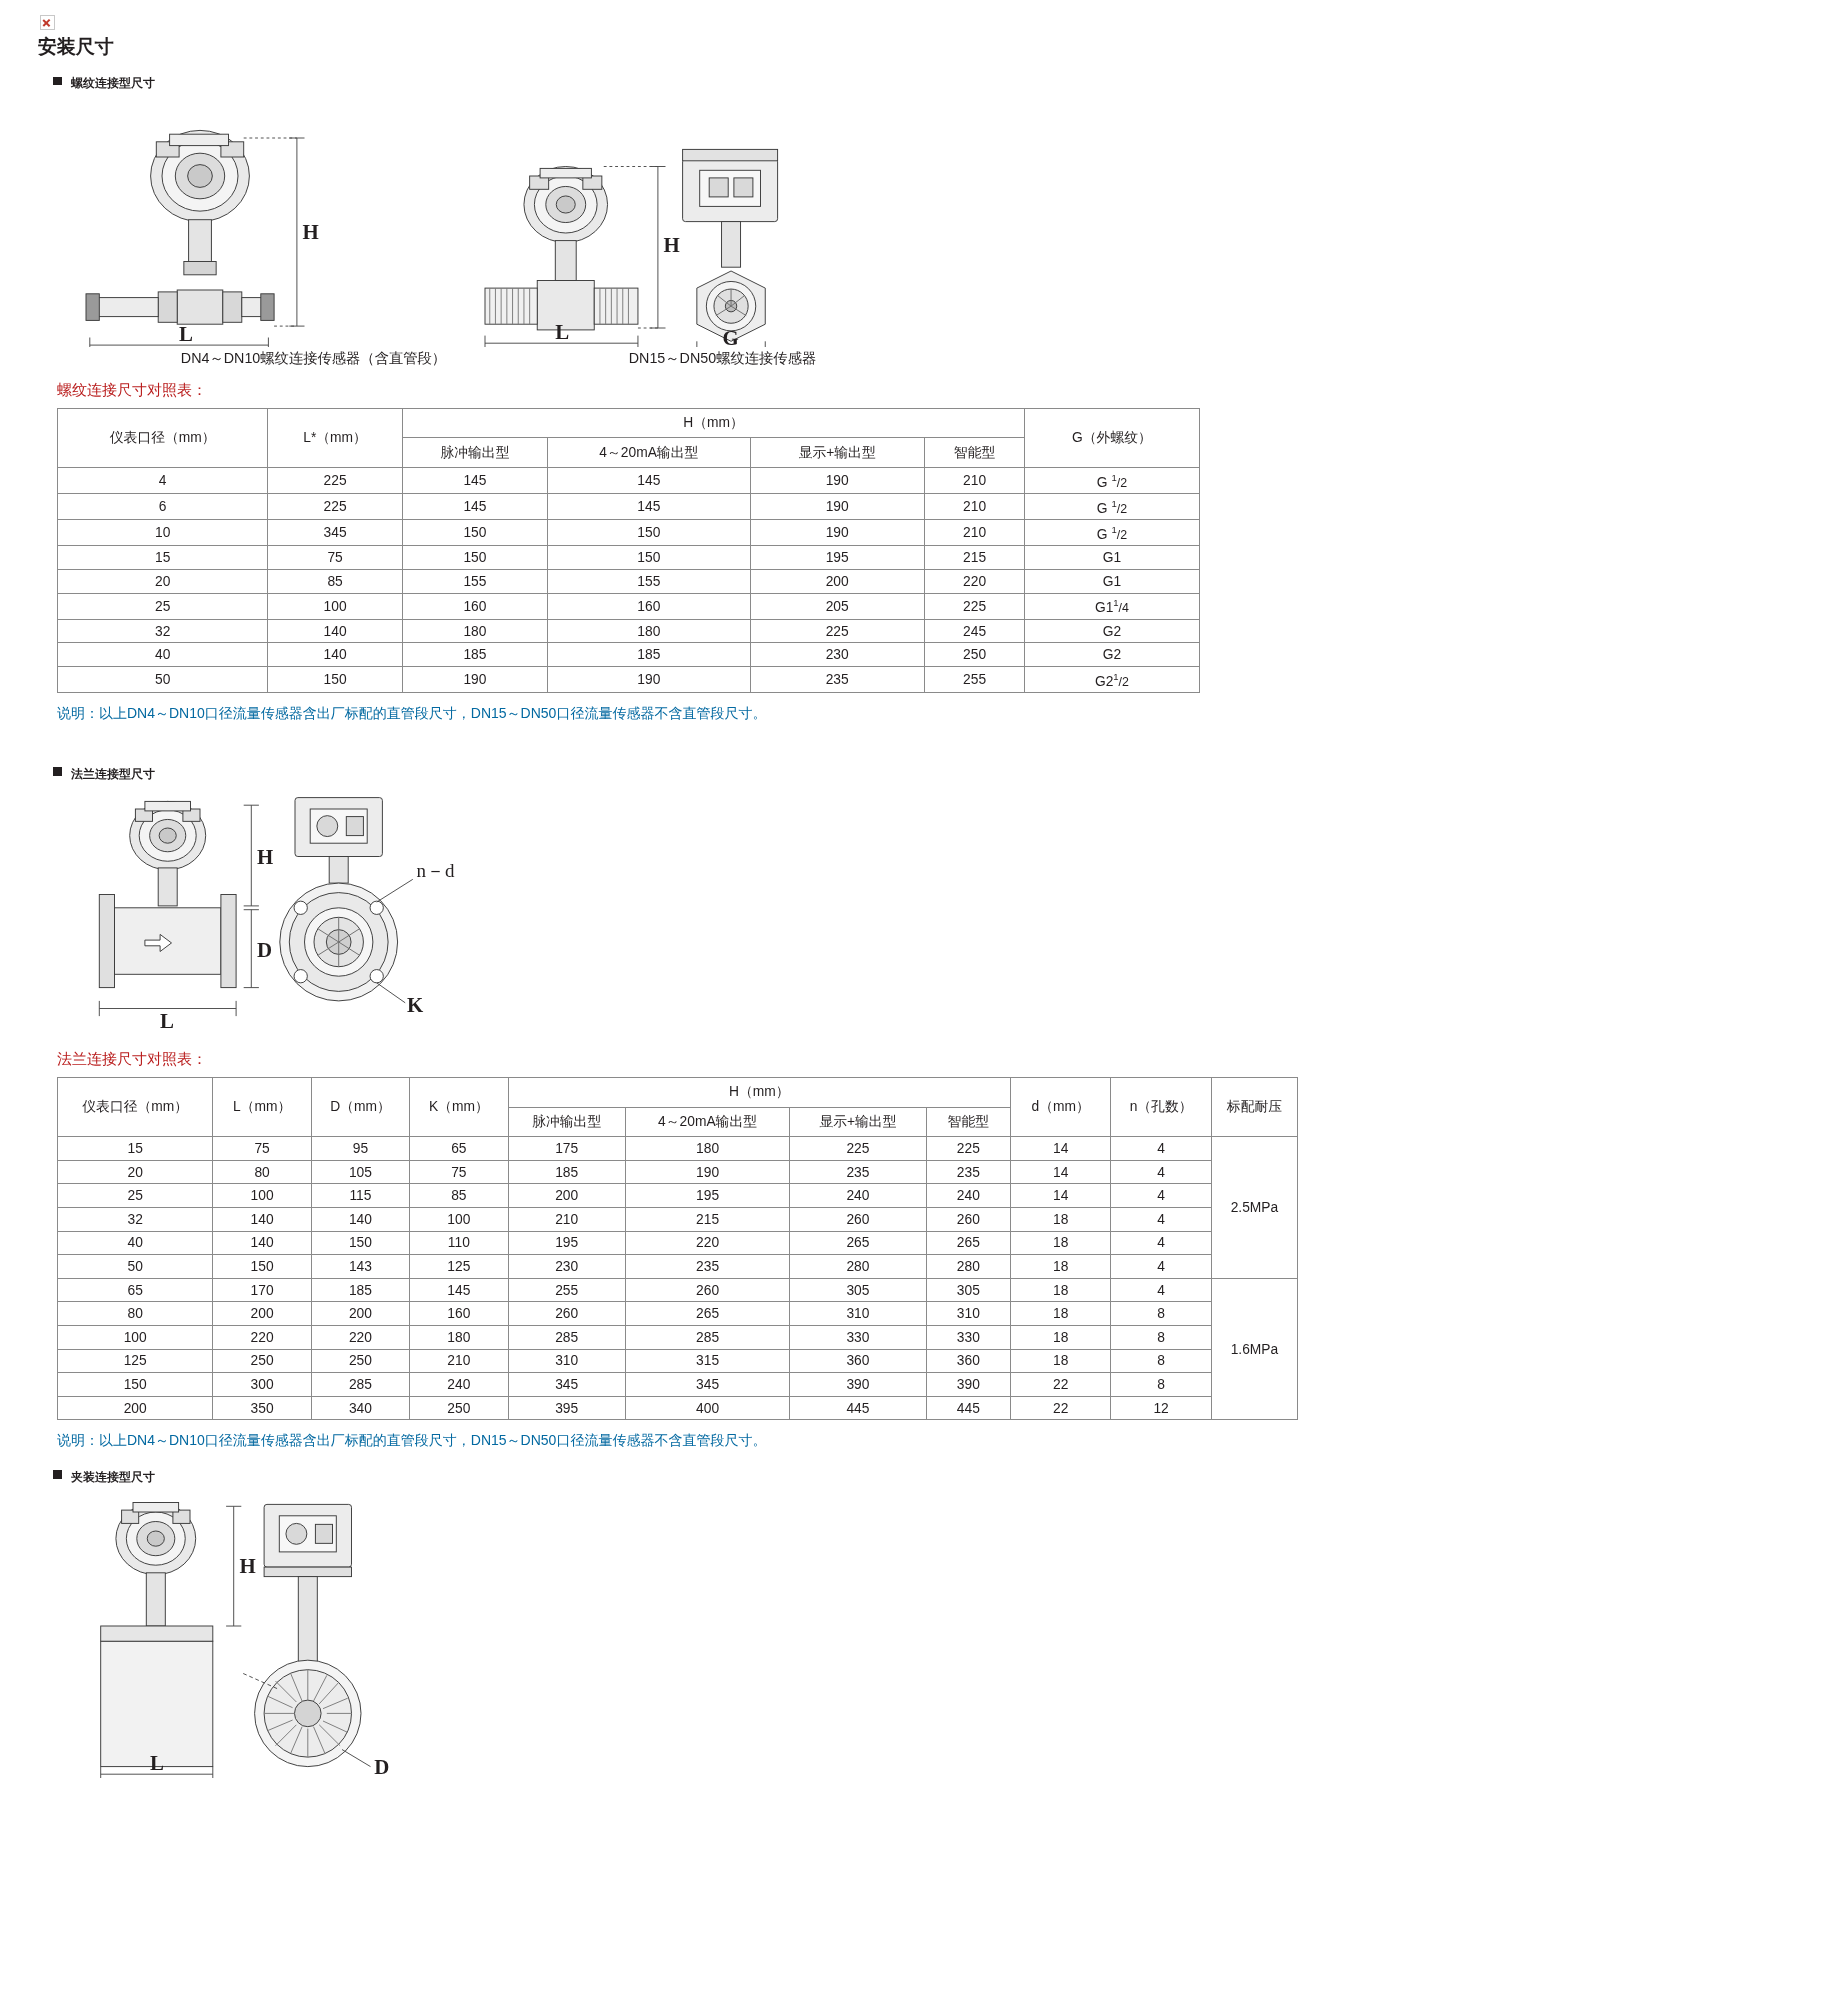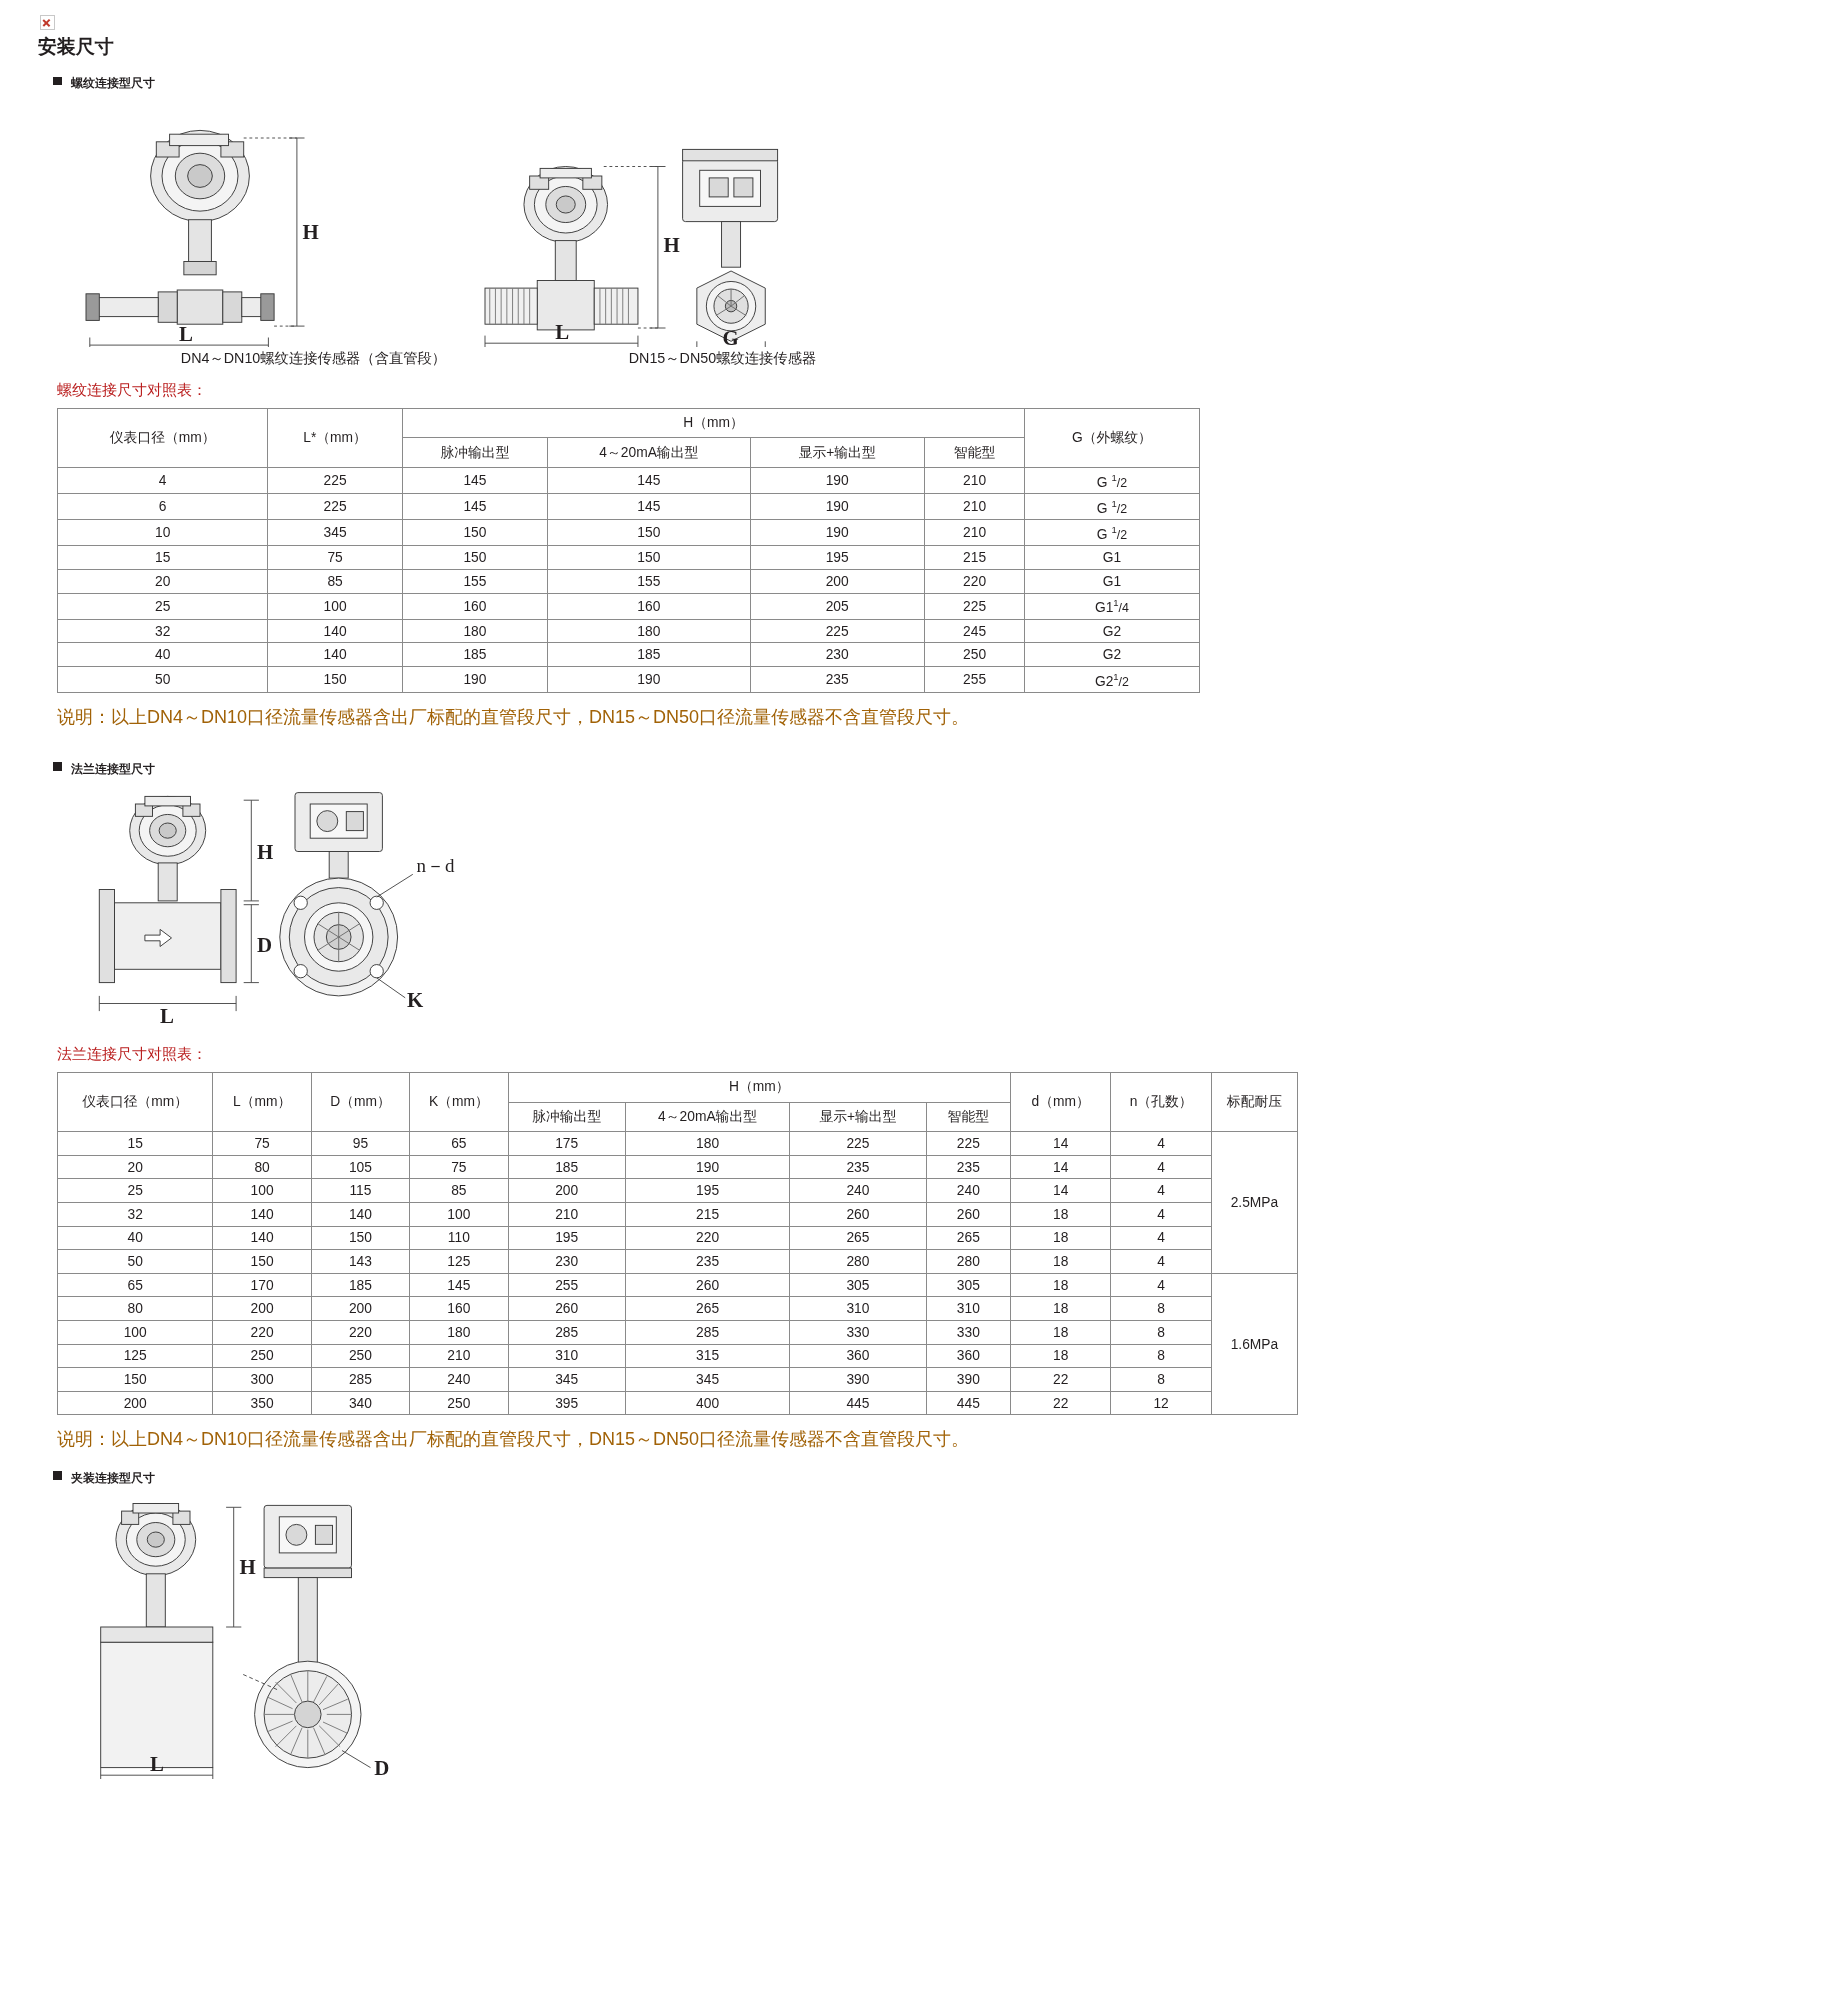--- a/index.html
+++ b/index.html
@@ -70,23 +70,23 @@
     font-size: 14.3px;
     color: #231f20;
     text-align: center;
   }
   .table-title {
     font-size: 15px;
     margin: 13.3px 0 7.6px 25px;
     color: #b91c1c;
   }
   .note {
-    font-size: 18px;
+    font-size: 14px;
     margin: 11.4px 0 3.8px 25px;
-    color: #a16207;
+    color: #0369a1;
   }
 
   table.dim {
     border-collapse: collapse;
     margin-left: 25px;
     background: #fff;
   }
   table.dim td, table.dim th {
     border: 1px solid #8a8a8a;
     font-size: 13.8px;
@@ -336,21 +336,21 @@
           <td>190</td>
           <td>235</td>
           <td>255</td>
           <td><span>G2</span><sup class="frac-n">1</sup><sub class="frac-d">/2</sub></td>
         </tr>
       </tbody>
   </table>
 
   <div class="note">说明：以上DN4～DN10口径流量传感器含出厂标配的直管段尺寸，DN15～DN50口径流量传感器不含直管段尺寸。</div>
 
-  <div class="section-head" style="margin-top:32px;">
+  <div class="section-head" style="margin-top:43px;">
     <span class="bullet"></span><span>法兰连接型尺寸</span>
   </div>
 
   <div class="draw-area">
     <svg class="fig" width="533" height="247" viewBox="0 0 560 260">
       <g stroke="#4a4a4a" fill="none" stroke-width="1">
 
         <ellipse cx="116" cy="48" rx="40" ry="36" fill="#e9e9e9" stroke="#3a3a3a"></ellipse>
         <ellipse cx="116" cy="48" rx="30" ry="27" fill="#f4f4f4" stroke="#3a3a3a"></ellipse>
         <ellipse cx="116" cy="48" rx="19" ry="17" fill="#dcdcdc" stroke="#3a3a3a"></ellipse>

